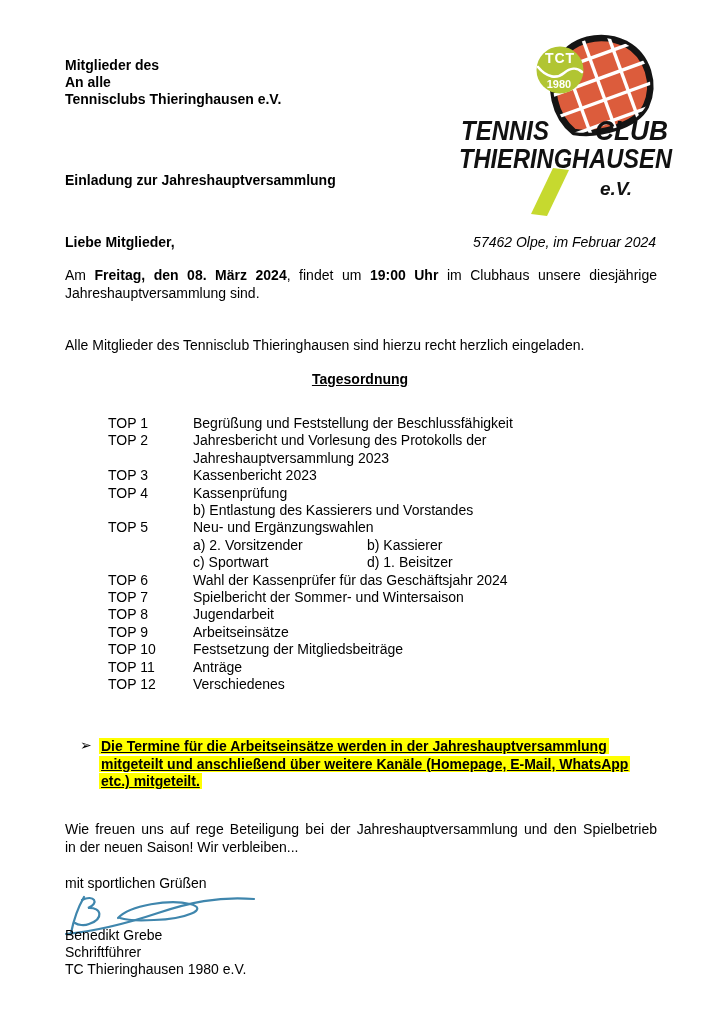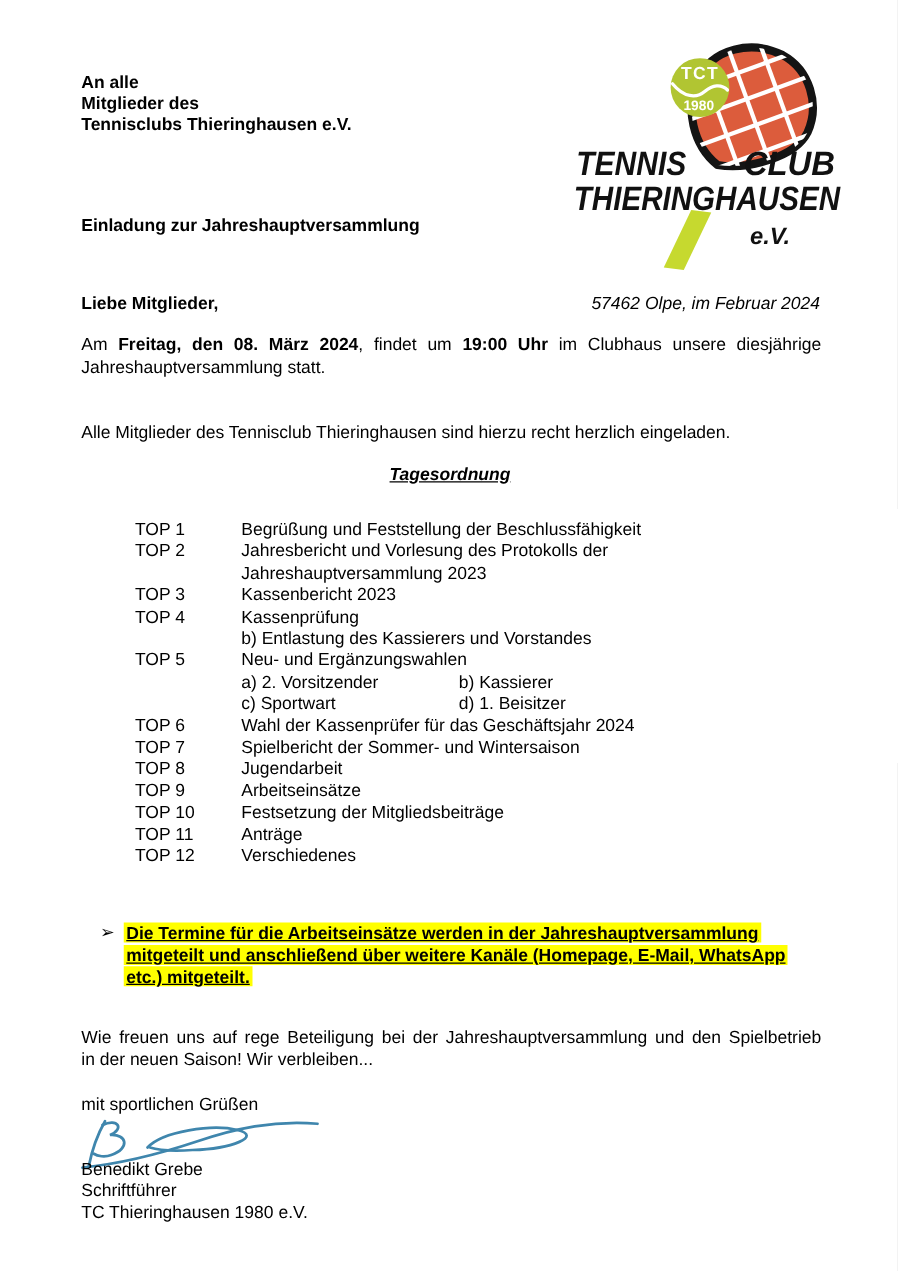--- a/index.html
+++ b/index.html
@@ -14,43 +14,43 @@
   .recipient{left:65px; top:57px; font-weight:bold; line-height:17px;}
   .logo{left:450px; top:28px; width:235px; height:196px;}
   .subject{left:65px; top:172px; font-weight:bold;}
   .salutation-row{left:65px; top:234px; width:591px; display:flex; justify-content:space-between; align-items:flex-start;}
   .salutation{font-weight:bold;}
   .dateline{font-style:italic;}
   .intro{left:65px; top:267px; width:592px; line-height:17.5px;}
   .jline{text-align:justify; text-align-last:justify;}
   .invite{left:65px; top:337px; width:592px;}
   .agenda-title{left:65px; top:371px; width:590px; text-align:center;}
-  .agenda-title span{font-weight:bold; font-style:italic; text-decoration:underline;}
+  .agenda-title span{font-weight:bold; text-decoration:underline;}
   .agenda{left:108px; top:415px; line-height:17.4px;}
   .agenda-row{white-space:nowrap;}
   .top-label{display:inline-block; width:85px; font-weight:normal;}
   .cell1{display:inline-block; width:174px;}
   .note{left:99px; top:738px; width:560px; font-weight:bold; line-height:17.6px;}
   .note-bullet{position:absolute; left:-19px; top:-1px; font-weight:normal; font-size:14px;}
   .hl{background:#ffff00; padding:0 2px; box-decoration-break:clone;text-decoration:underline;}
   .note-line{display:block;}
   .closing{left:65px; top:821px; width:592px; line-height:17.5px;}
   .regards{left:65px; top:875px; font-weight:normal;}
   .signature{left:58px; top:887px; width:210px; height:50px;}
   .signer{left:65px; top:927px; line-height:17px;}
   svg text{font-family:"Liberation Sans", sans-serif;}
 </style>
 </head>
 <body>
 
 <div class="page">
 
   <div class="abs recipient">
+    <div>Mitglieder des</div>
     <div>An alle</div>
-    <div>Mitglieder des</div>
     <div>Tennisclubs Thieringhausen e.V.</div>
   </div>
 
   <div class="abs logo">
     <svg width="235" height="196" viewBox="0 0 235 196">
       <defs>
         <clipPath id="headclip">
           <path d="M124 104 C104 88 98 58 108 36 C120 10 152 4 176 16 C198 28 206 56 196 78 C186 98 148 108 124 104 Z"></path>
         </clipPath>
       </defs>
@@ -85,21 +85,21 @@
 
   <div class="abs subject">Einladung zur Jahreshauptversammlung</div>
 
   <div class="abs salutation-row">
     <span class="salutation">Liebe Mitglieder,</span>
     <span class="dateline">57462 Olpe, im Februar 2024</span>
   </div>
 
   <div class="abs intro">
     <div class="jline"><span>Am </span><span class="bold">Freitag, den 08. März 2024</span><span>, findet um </span><span class="bold">19:00 Uhr</span><span> im Clubhaus unsere diesjährige</span></div>
-    <div>Jahreshauptversammlung statt.</div>
+    <div>Jahreshauptversammlung sind.</div>
   </div>
 
   <div class="abs invite">Alle Mitglieder des Tennisclub Thieringhausen sind hierzu recht herzlich eingeladen.</div>
 
   <div class="abs agenda-title">
     <span>Tagesordnung</span>
   </div>
 
   <div class="abs agenda">
     <div class="agenda-row"><span class="top-label">TOP 1</span><span>Begrüßung und Feststellung der Beschlussfähigkeit</span></div>

